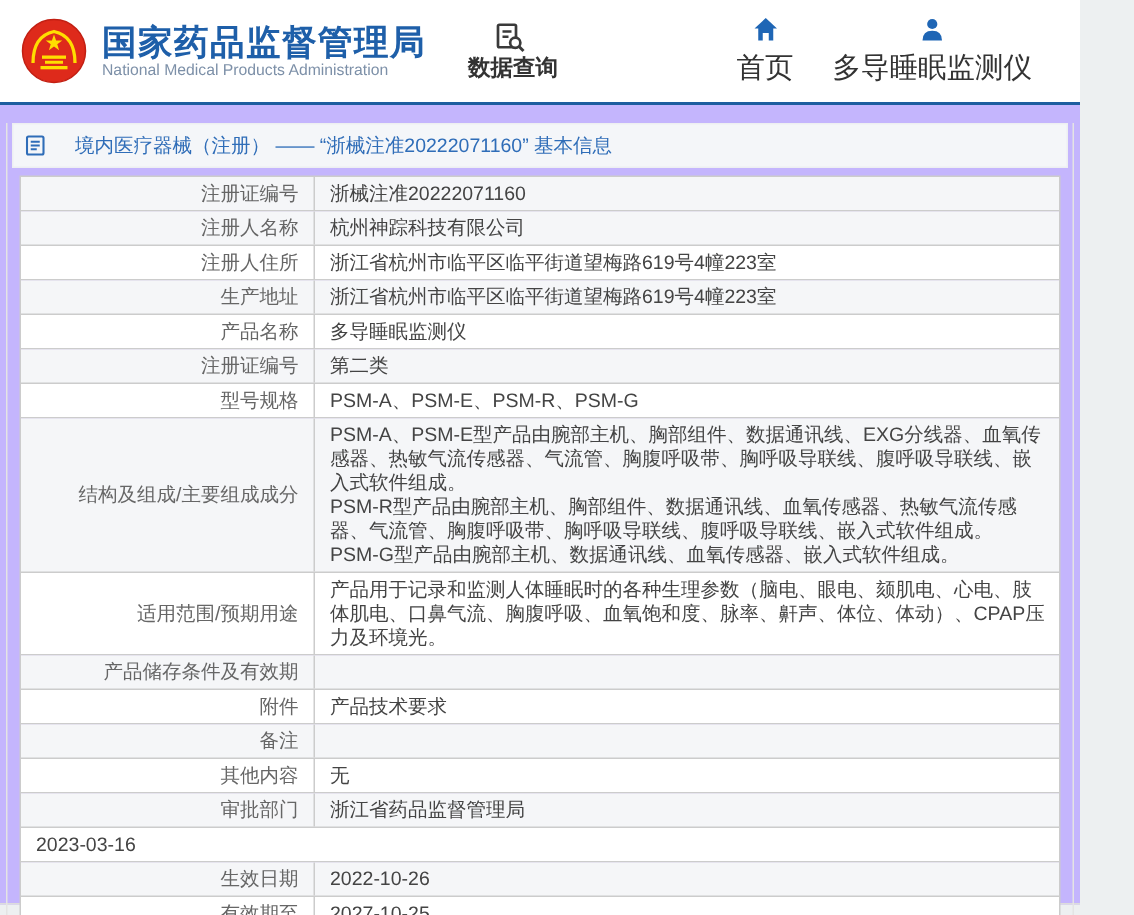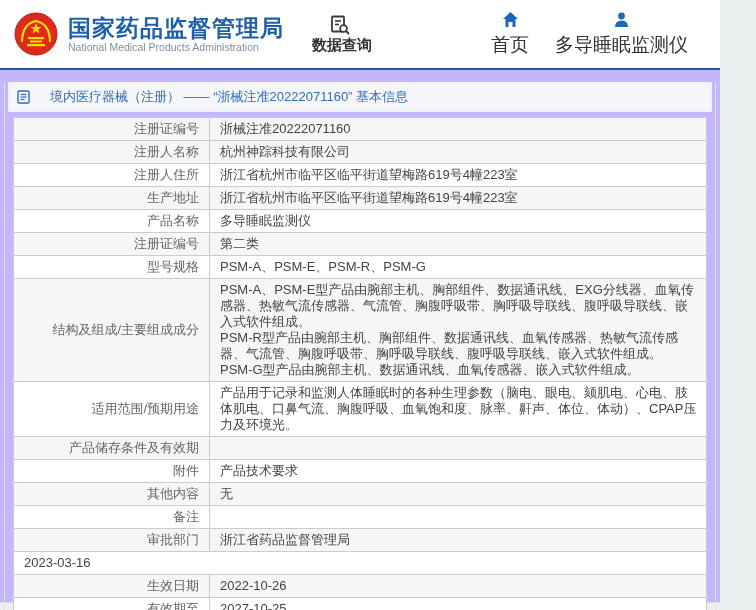--- a/index.html
+++ b/index.html
@@ -161,26 +161,26 @@
         </div>
         <div class="trow">
           <div class="tlabel">产品储存条件及有效期</div>
           <div class="tvalue"></div>
         </div>
         <div class="trow">
           <div class="tlabel">附件</div>
           <div class="tvalue">产品技术要求</div>
         </div>
         <div class="trow">
+          <div class="tlabel">备注</div>
+          <div class="tvalue"></div>
+        </div>
+        <div class="trow">
           <div class="tlabel">其他内容</div>
           <div class="tvalue">无</div>
-        </div>
-        <div class="trow">
-          <div class="tlabel">备注</div>
-          <div class="tvalue"></div>
         </div>
         <div class="trow">
           <div class="tlabel">审批部门</div>
           <div class="tvalue">浙江省药品监督管理局</div>
         </div>
         <div class="trow">
           <div class="tvalue">2023-03-16</div>
         </div>
         <div class="trow">
           <div class="tlabel">生效日期</div>

